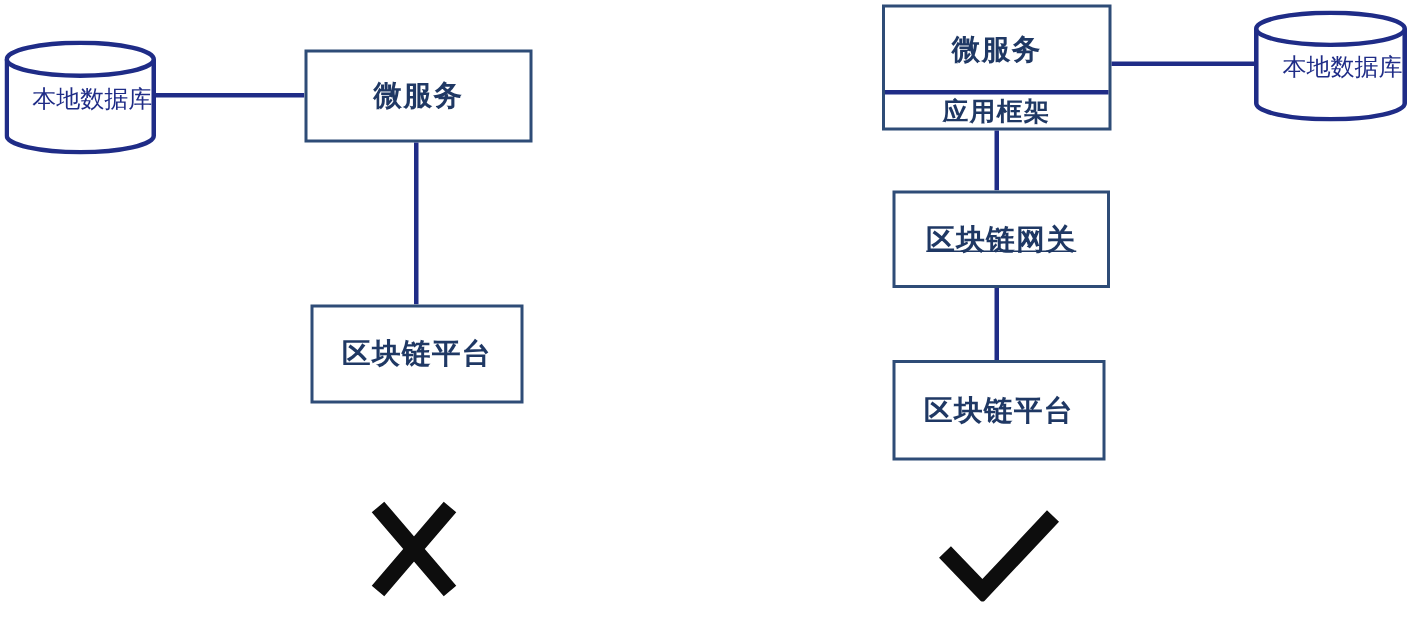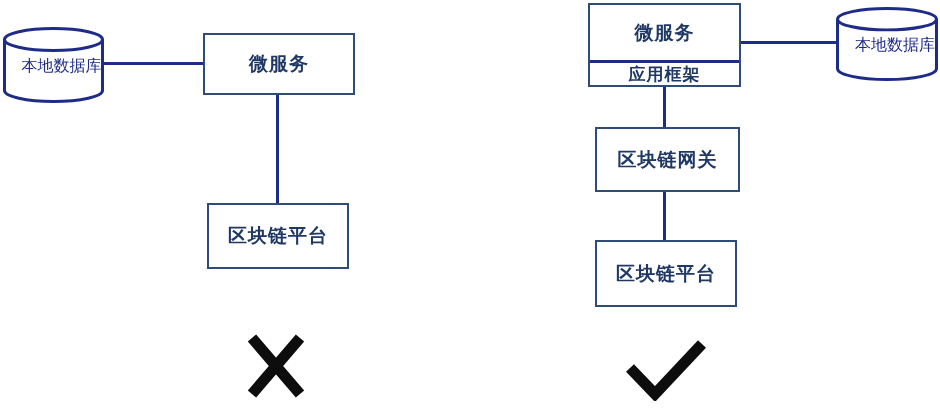--- a/index.html
+++ b/index.html
@@ -107,21 +107,21 @@
     <div class="cylinder" style="left:836px;top:7px;width:102px;height:74px;">
       <svg viewBox="0 0 101 76" preserveAspectRatio="none">
         <path class="cyl-shape" d="M1.5 12.5 L1.5 63.5 A49 11 0 0 0 99.5 63.5 L99.5 12.5"></path>
         <ellipse class="cyl-shape" cx="50.5" cy="12.5" rx="49" ry="11"></ellipse>
       </svg>
       <div class="cyl-label">本地数据库</div>
     </div>
 
     <div class="line" style="left:663px;top:87px;width:3px;height:40px;"></div>
 
-    <div class="node-box" style="left:595px;top:127px;width:145px;height:65px;">
+    <div class="node-box" style="left:595px;top:127px;width:145px;height:65px;text-decoration:underline;">
       <span>区块链网关</span>
     </div>
 
     <div class="line" style="left:663px;top:192px;width:3px;height:48px;"></div>
 
     <div class="node-box" style="left:595px;top:240px;width:142px;height:67px;">
       <span>区块链平台</span>
     </div>
 
     <svg class="mark" style="left:624px;top:337px;width:84px;height:64px;" viewBox="0 0 84 64">

